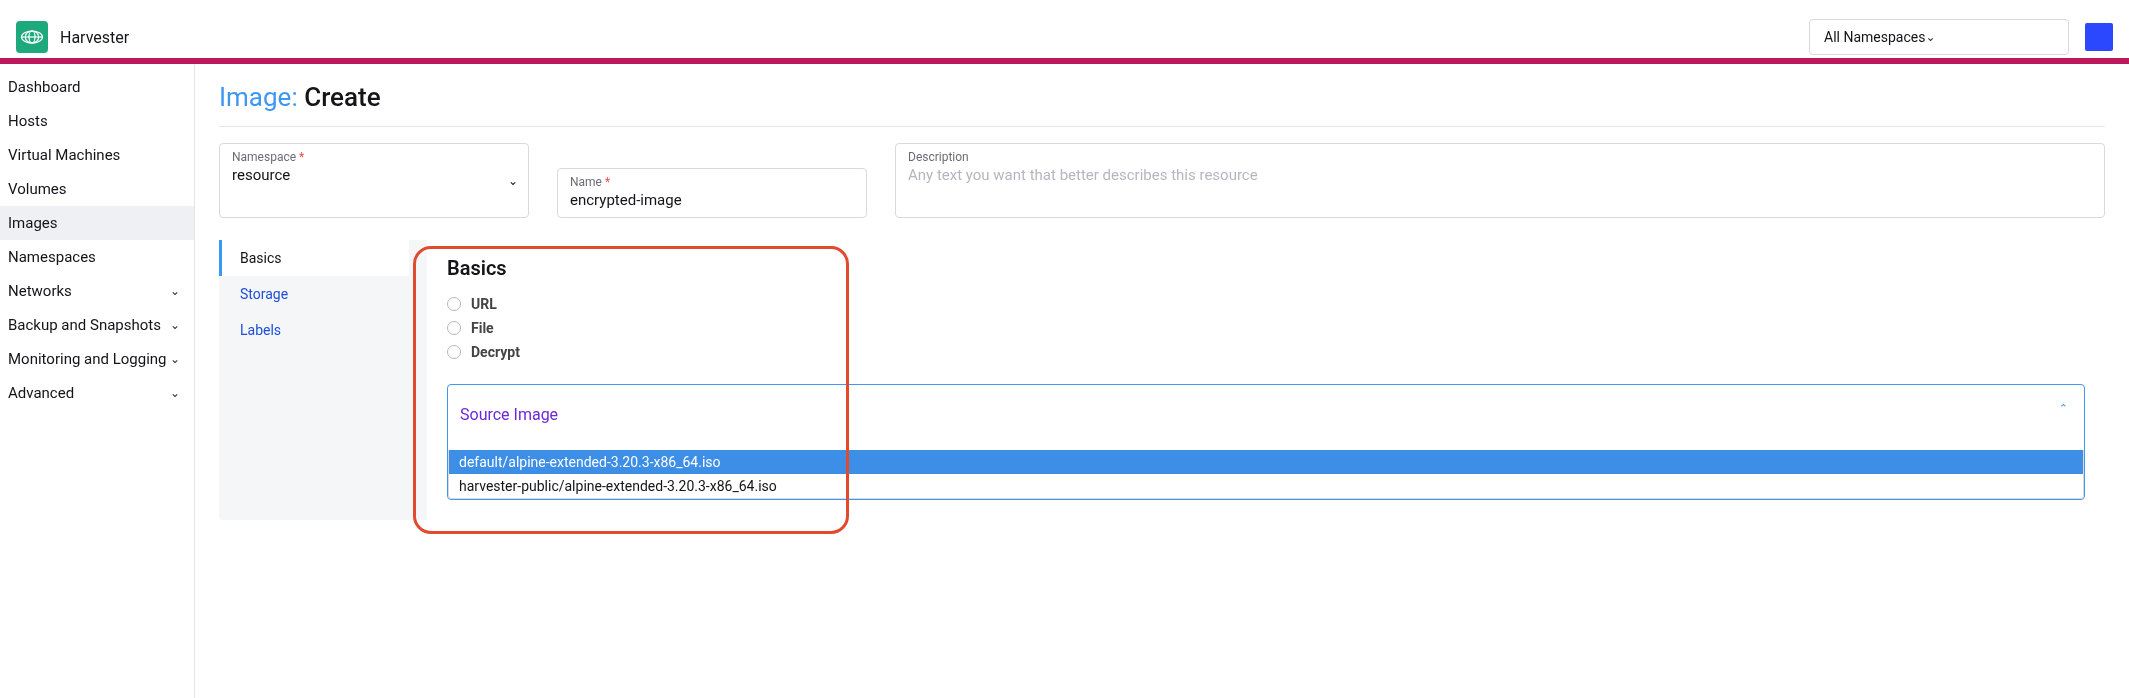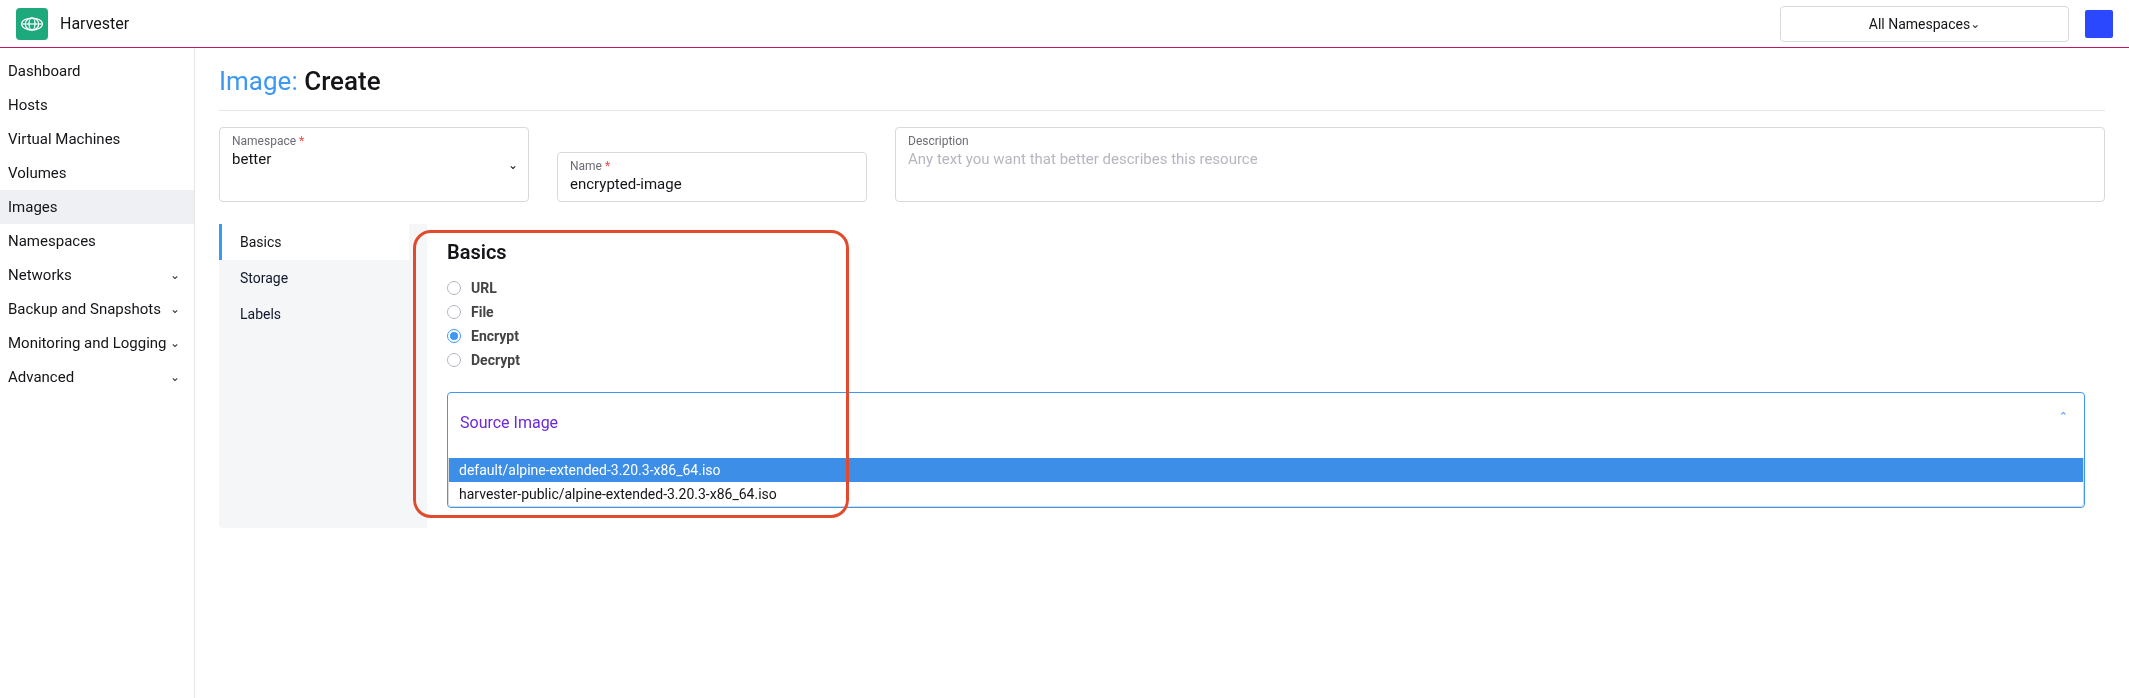--- a/index.html
+++ b/index.html
@@ -1,24 +1,24 @@
 <!DOCTYPE html>
 <html><head>
 <meta charset="utf-8">
 <style>
   * { box-sizing: border-box; margin: 0; padding: 0; }
   body { font-family: -apple-system, BlinkMacSystemFont, "Segoe UI", Roboto, sans-serif; font-size: 14px; color: #141419; background: #fff; }
   
   
-  .header { display: flex; align-items: center; height: 48px; padding: 0 16px; border-bottom: 1px solid #be185d; }
+  .header { display: flex; align-items: center; height: 48px; padding: 0 16px; border-bottom: 6px solid #be185d; margin-top: 16px; }
   .logo { width: 32px; height: 32px; background: #1ea97c; border-radius: 4px; display: flex; align-items: center; justify-content: center; margin-right: 12px; }
   .logo svg { width: 24px; height: 16px; }
   .brand { font-size: 16px; font-weight: 400; }
   .header-spacer { flex: 1; }
-  .ns-select { display: flex; align-items: center; justify-content: center; width: 289px; height: 36px; padding: 0 14px; border: 1px solid #d9d9d9; border-radius: 4px; background: #fff; cursor: pointer; margin-right: 16px; }
+  .ns-select { display: flex; align-items: center; justify-content: flex-start; width: 260px; height: 36px; padding: 0 14px; border: 1px solid #d9d9d9; border-radius: 4px; background: #fff; cursor: pointer; margin-right: 16px; }
   .avatar-box { width: 28px; height: 28px; background: #2b48ff; border-radius: 2px; }
   
   
   .layout { display: flex; }
   .sidebar { width: 195px; border-right: 1px solid #e5e5e5; padding-top: 6px; flex-shrink: 0; min-height: 650px; }
   .nav-item { display: flex; align-items: center; justify-content: space-between; padding: 8px 14px 8px 8px; font-size: 15px; cursor: pointer; color: #141419; }
   .nav-item.active { background: #eef0f3; }
   .chev { font-size: 12px; color: #333; }
   
   .main { flex: 1; padding: 18px 24px 24px 24px; position: relative; min-width: 0; }
@@ -31,21 +31,21 @@
   .field.sm { flex: 0 0 310px; }
   .field.md { flex: 0 0 310px; margin-top: 25px; }
   .field-label { font-size: 12px; color: #6c6c76; }
   .field-label .req { color: #f64747; }
   .field-value { font-size: 15px; padding-top: 2px; }
   .field-placeholder { font-size: 15px; padding-top: 2px; color: #b6b6c2; }
   .field-caret { position: absolute; right: 10px; top: 50%; transform: translateY(-50%); font-size: 12px; }
   
   .panel-wrap { display: flex; background: #f4f6f8; border-radius: 4px; min-height: 280px; position: relative; gap: 18px; }
   .vtabs { width: 190px; flex-shrink: 0; padding-top: 0; }
-  .vtab { padding: 10px 18px; font-size: 14px; color: #0f172a; cursor: pointer; }
+  .vtab { padding: 10px 18px; font-size: 14px; color: #1d4ed8; cursor: pointer; }
   .vtab.active { background: #fff; color: #141419; border-left: 3px solid #3d98f4; }
   .vtab:not(.active) { border-left: 3px solid transparent; }
   
   .panel-body { flex: 1; background: #fff; padding: 16px 20px 20px 20px; border-radius: 0 4px 4px 0; min-width: 0; }
   .section-title { font-size: 20px; font-weight: 600; margin-bottom: 12px; }
   
   .radio-group { margin-bottom: 20px; }
   .radio-row { display: flex; align-items: center; padding: 4px 0; cursor: pointer; font-weight: bold; }
   .radio { width: 14px; height: 14px; border: 1.5px solid #b6b6c2; border-radius: 50%; margin-right: 10px; position: relative; flex-shrink: 0; }
   .radio.checked { border-color: #3d98f4; }
@@ -129,21 +129,21 @@
   <div class="main">
     <h1 class="page-title">
       <span class="prefix">Image:</span>
       <span>Create</span>
     </h1>
     <div class="hr"></div>
 
     <div class="row">
       <div class="field sm">
         <div class="field-label"><span>Namespace</span> <span class="req">*</span></div>
-        <div class="field-value">better</div>
+        <div class="field-value">resource</div>
         <span class="field-caret">⌄</span>
       </div>
       <div class="field md">
         <div class="field-label"><span>Name</span> <span class="req">*</span></div>
         <div class="field-value">encrypted-image</div>
       </div>
       <div class="field">
         <div class="field-label">Description</div>
         <div class="field-placeholder">Any text you want that better describes this resource</div>
       </div>
@@ -160,24 +160,20 @@
         <div class="radio-group" id="radio-container">
             <div class="radio-row">
               <span class="radio"></span>
               <span class="radio-label">URL</span>
             </div>
             <div class="radio-row">
               <span class="radio"></span>
               <span class="radio-label">File</span>
             </div>
             <div class="radio-row">
-              <span class="radio checked"></span>
-              <span class="radio-label">Encrypt</span>
-            </div>
-            <div class="radio-row">
               <span class="radio"></span>
               <span class="radio-label">Decrypt</span>
             </div>
           </div>
 
         <div class="src-field">
           <div class="src-head">
             <span class="src-label">Source Image</span>
             <span class="src-caret">⌃</span>
           </div>

